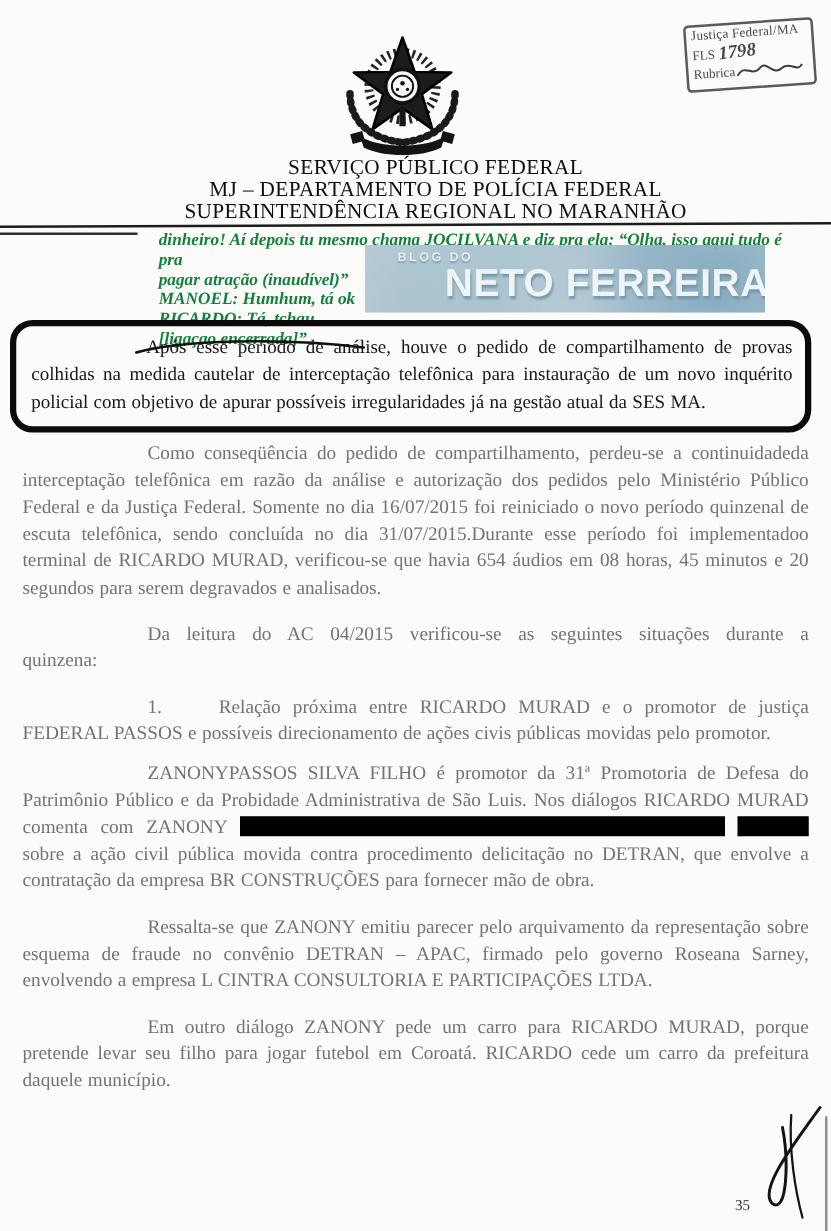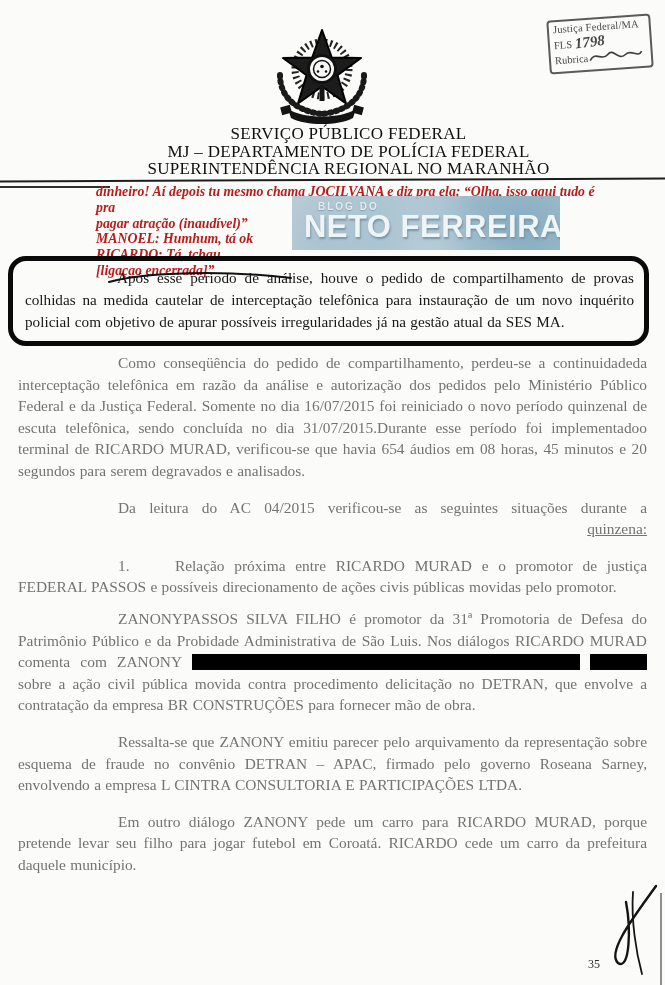--- a/index.html
+++ b/index.html
@@ -23,26 +23,26 @@
   
   .emblem{position:absolute;left:258px;top:27px;width:128px;height:97px;}
 
   
   .header{position:absolute;left:16px;top:125px;width:100%;text-align:center;
     font-size:17px;line-height:17.5px;letter-spacing:0.3px;color:#0f0f0f;}
   .rule-main{position:absolute;left:0;top:179px;width:665px;height:2px;background:#1d1d1d;transform:rotate(-0.25deg);}
   .rule-left{position:absolute;left:0;top:186px;width:110px;height:2px;background:#2e2e2e;}
 
   
-  .transcript{position:absolute;left:96px;top:184px;width:502px;
-    font-style:italic;font-weight:bold;font-size:13.8px;line-height:15.8px;color:#b91c1c;}
+  .transcript{position:absolute;left:127px;top:184px;width:502px;
+    font-style:italic;font-weight:bold;font-size:13.8px;line-height:15.8px;color:#15803d;}
 
   
   .watermark{
-    position:absolute;left:292px;top:196px;width:268px;height:54px;overflow:hidden;
+    position:absolute;left:292px;top:196px;width:320px;height:54px;overflow:hidden;
     background:
       radial-gradient(circle at 88% 65%, rgba(96,146,175,.55), rgba(96,146,175,0) 38%),
       radial-gradient(circle at 70% 15%, rgba(125,165,190,.45), rgba(125,165,190,0) 40%),
       radial-gradient(circle at 10% 80%, rgba(130,165,185,.35), rgba(130,165,185,0) 45%),
       linear-gradient(100deg,#c0d2db 0%,#abc5d2 35%,#b8ccd6 60%,#a2bfcd 100%);
     opacity:.93;
   }
   .wm-small{position:absolute;left:26px;top:5px;
     font-family:"Liberation Sans", sans-serif;font-weight:bold;font-size:10px;
     letter-spacing:2px;color:#e3ebef;text-shadow:0 1px 1px rgba(118,149,165,.9);}
@@ -57,21 +57,21 @@
   }
   .boxed p{margin:0;font-size:15.2px;line-height:22px;text-align:justify;text-indent:92px;word-spacing:.5px;}
   .swoosh{position:absolute;left:92px;top:7px;}
 
   
   .bodytext{position:absolute;left:18px;top:352px;width:629px;
     font-size:15.4px;line-height:21.6px;text-align:justify;word-spacing:.5px;color:#737373;}
   .bodytext p{margin:0 0 15px;text-indent:100px;}
   .bodytext p.tight{margin-bottom:10px;}
   .line-ind{text-indent:100px;text-align:justify;text-align-last:justify;}
-  .line-flat{text-indent:0;text-align:right;text-decoration:underline;}
+  .line-flat{text-indent:0;text-align:left;}
   .para-2line{margin:0 0 15px;}
   .num{display:inline-block;width:57px;text-indent:0;}
   .redact{display:inline-block;height:16px;background:#000;vertical-align:-3px;}
   .redact-long{width:388px;}
   .redact-short{width:57px;}
 
   
   .pagenum{position:absolute;left:588px;top:957px;font-size:12px;color:#2e2e2e;}
   .pen-mark{position:absolute;left:598px;top:880px;}
   .page-edge{position:absolute;left:660px;top:893px;width:2px;height:92px;background:#8f8f8f;}

